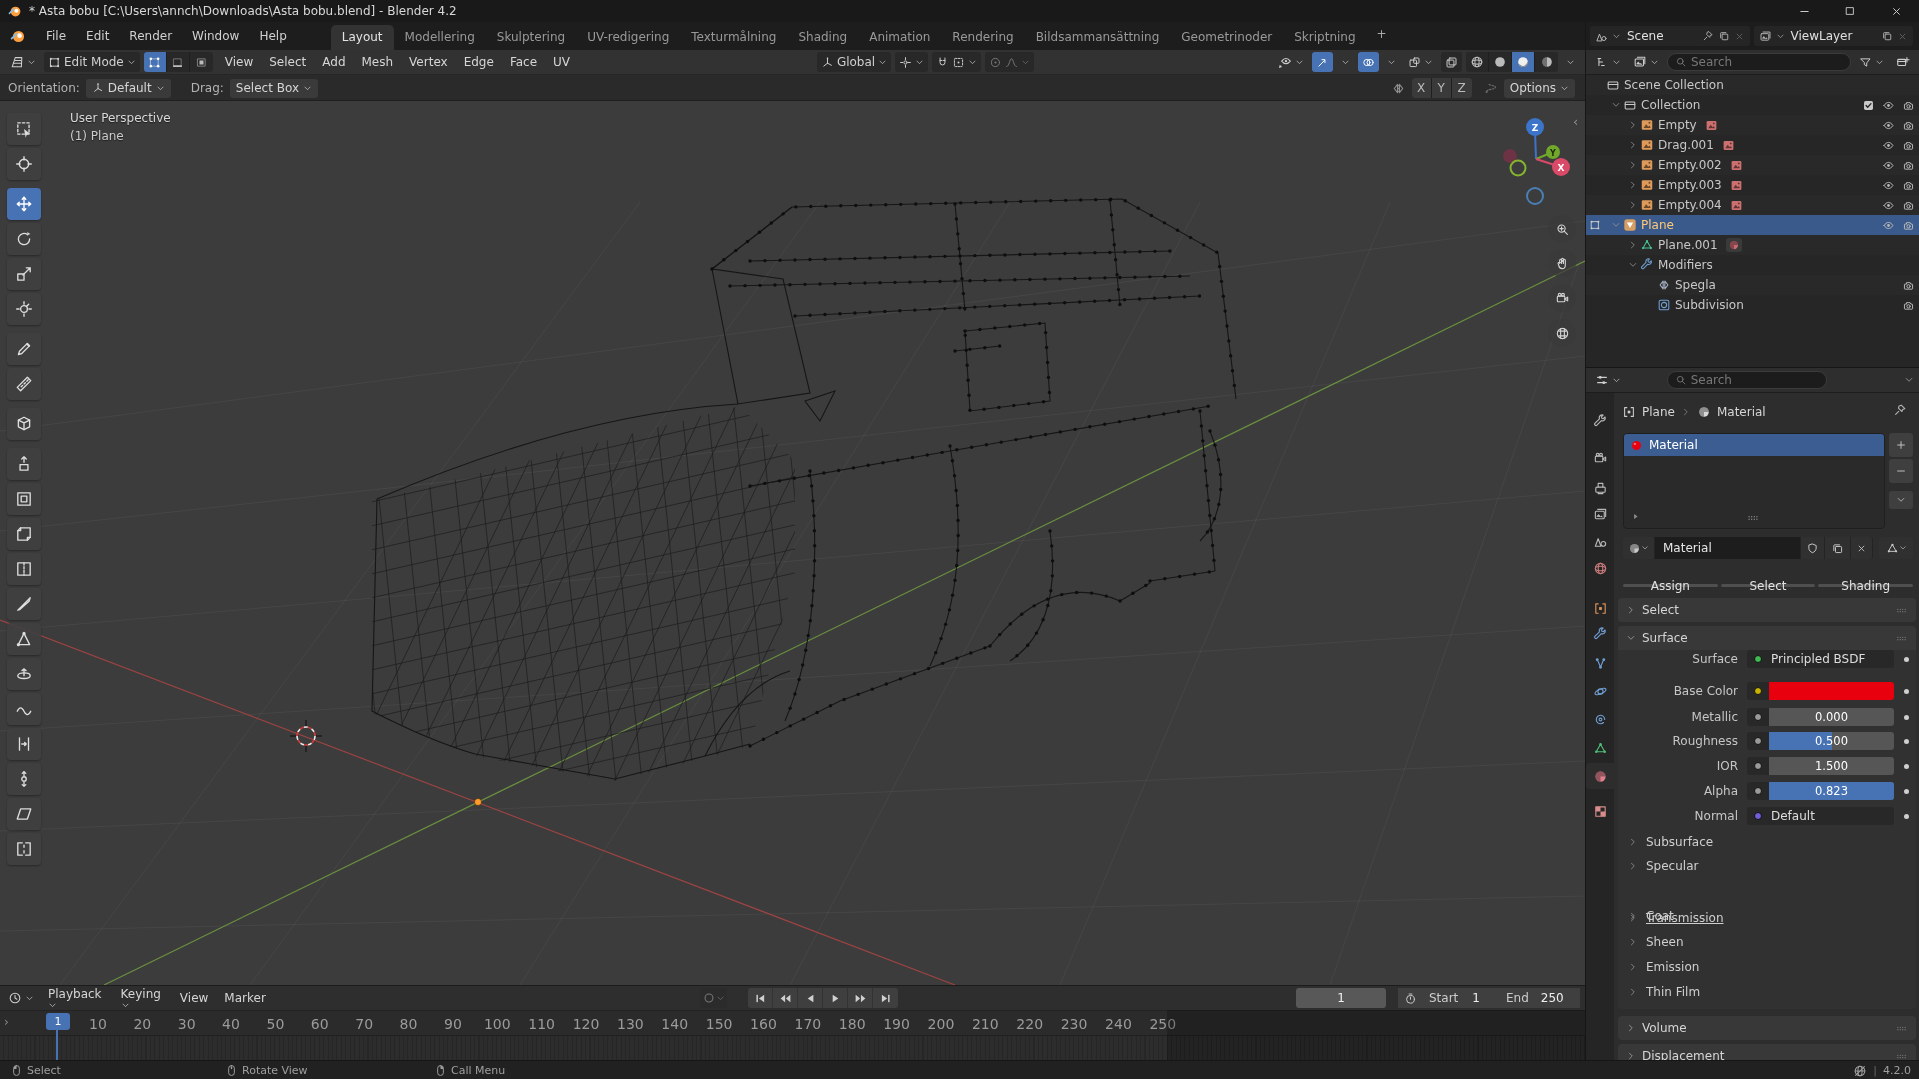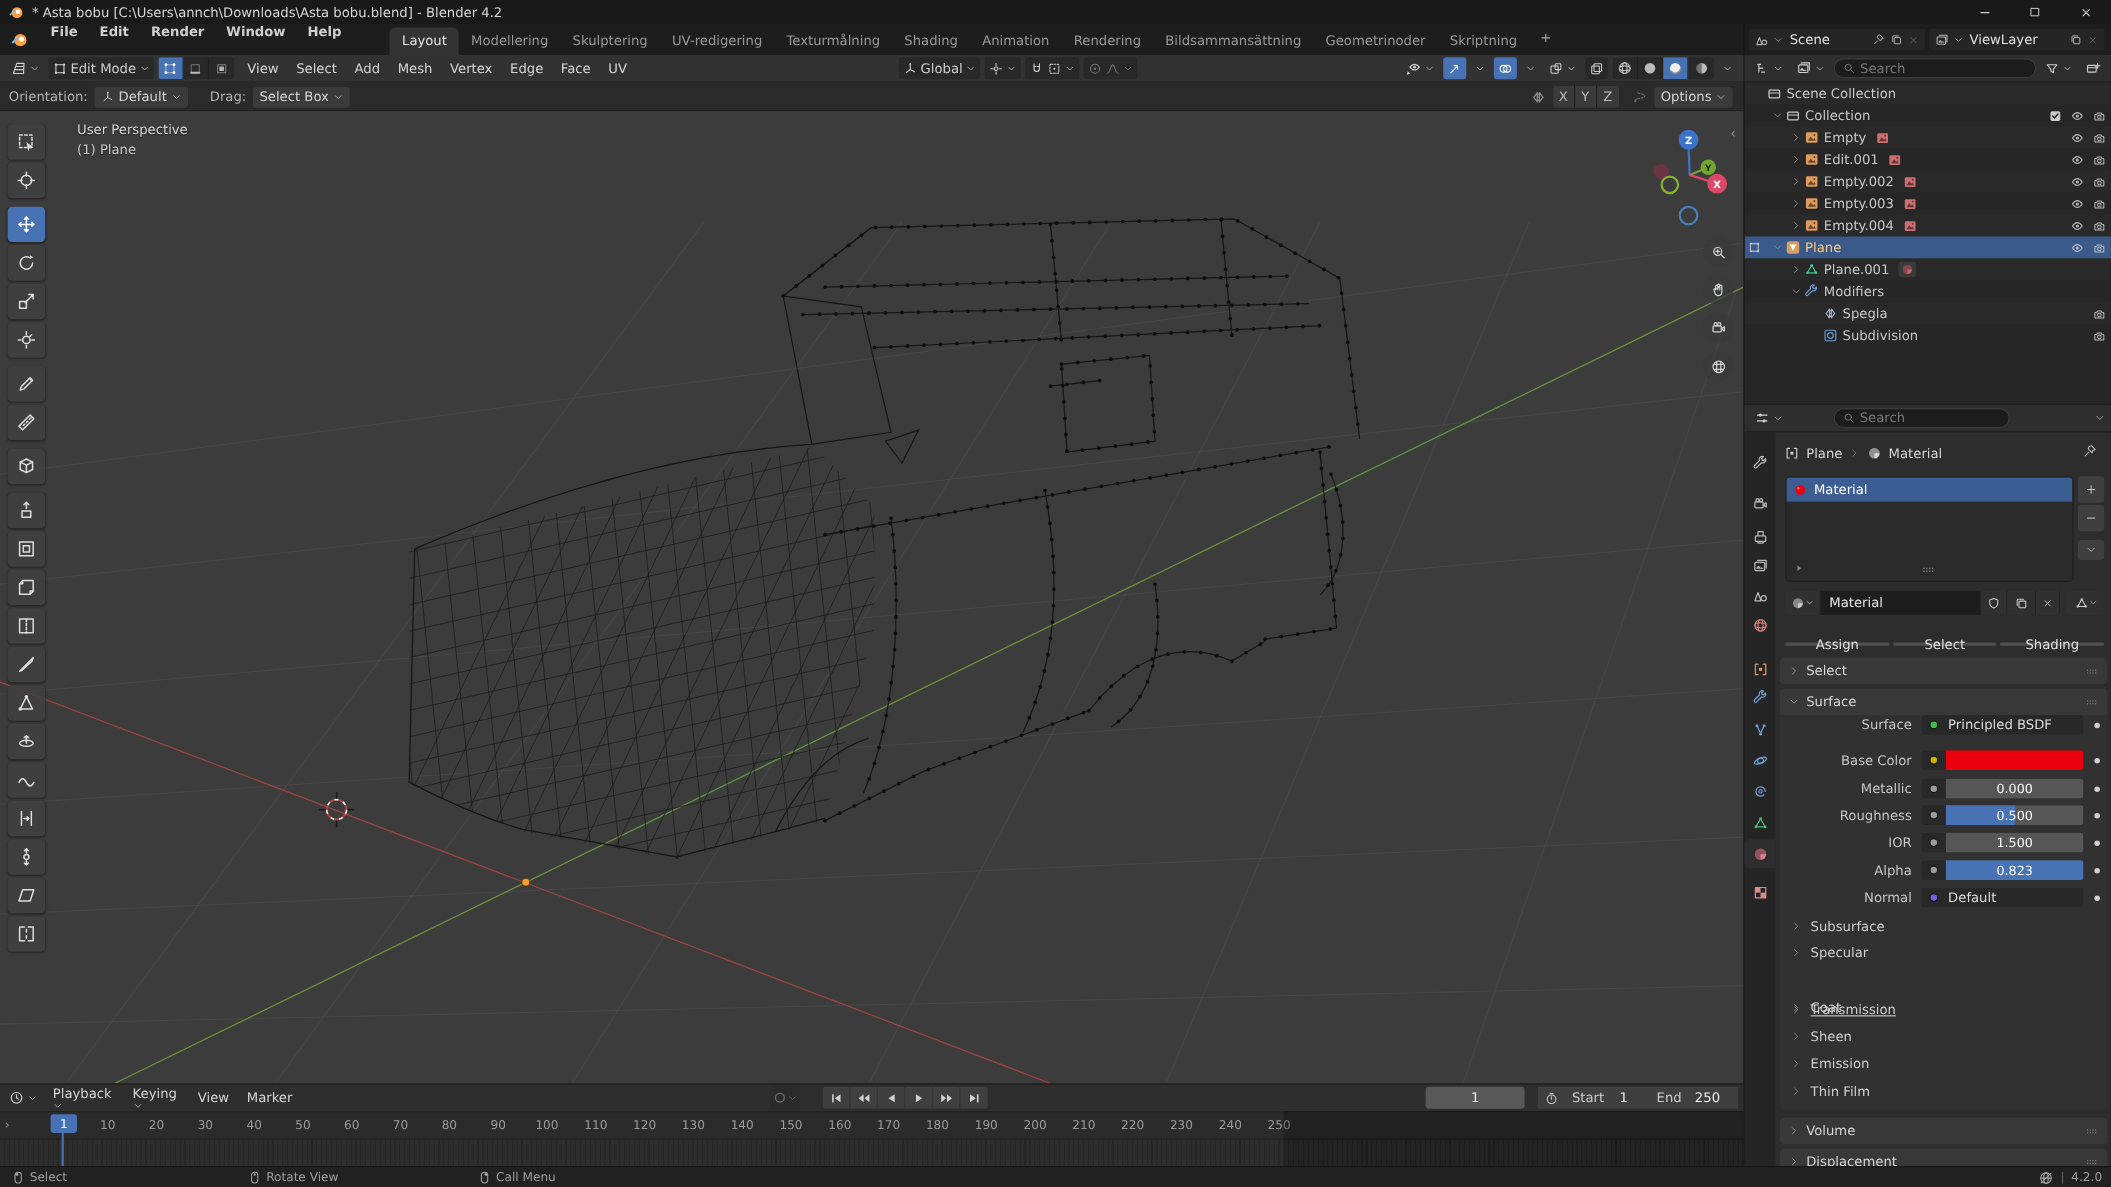--- a/index.html
+++ b/index.html
@@ -10,21 +10,21 @@
   svg{display:block;}
   .f{fill:currentColor;stroke:none;}
   
   #titlebar{left:0;top:0;width:1919px;height:22px;background:#191919;display:flex;align-items:center;color:#d8d8d8;}
   #titlebar .logo{margin:0 6px 0 8px;}
   #wincontrols{margin-left:auto;display:flex;height:100%;}
   .winbtn{width:46px;display:flex;align-items:center;justify-content:center;color:#cfcfcf;}
   
   #topbar{left:0;top:22px;width:1919px;height:28px;background:#1d1d1d;display:flex;align-items:stretch;}
   #blenderbtn{width:36px;display:flex;align-items:center;justify-content:center;}
-  #menu-items{display:flex;align-items:flex-start;font-weight:bold;}
+  #menu-items{display:flex;align-items:center;}
   .tmenu{padding:0 10px;color:#d0d0d0;}
   #tabs{display:flex;align-items:flex-end;margin-left:34px;}
   .tab{padding:5px 11px 6px;color:#999;white-space:nowrap;}
   .tab.active{background:#333333;color:#e4e4e4;border-radius:5px 5px 0 0;}
   .tab-add{padding:5px 10px;color:#aaa;}
   #scene-bar{position:absolute;right:0;top:22px;width:334px;height:28px;background:#1d1d1d;display:flex;align-items:center;gap:4px;padding:0 6px 0 4px;border-left:1px solid #161616;}
   .idgroup{display:flex;align-items:center;height:20px;background:#252525;border-radius:3px;flex:1;min-width:0;padding:0 3px;}
   .idgroup .nm{flex:1;padding:0 4px;color:#e0e0e0;overflow:hidden;white-space:nowrap;}
   .idgroup .mini{display:flex;align-items:center;color:#b5b5b5;padding:0 2px;}
   
@@ -49,21 +49,21 @@
   #vp-overlay-text .sub{color:#cccccc;}
   #toolbar{position:absolute;left:7px;top:0;width:36px;height:100%;}
   .tool{position:absolute;left:0;width:34px;height:32px;background:#3f3f3fdd;border-radius:4px;display:flex;align-items:center;justify-content:center;color:#dddddd;box-shadow:0 1px 2px #00000055;}
   .tool.active{background:#4772b3;color:#fff;}
   #navgizmo text{font-family:"DejaVu Sans",sans-serif;font-weight:bold;}
   .navbtn{position:absolute;left:1548px;width:28px;height:28px;border-radius:50%;background:#3a3a3ab8;display:flex;align-items:center;justify-content:center;color:#d2d2d2;}
   #region-chev-right{position:absolute;left:1573px;top:114px;color:#8f8f8f;font-size:13px;}
   
   #tl-header{left:0;top:985px;width:1585px;height:25px;background:#2e2e2e;border-top:1px solid #1c1c1c;display:flex;align-items:center;gap:2px;padding:0 4px;}
   #tl-ruler{left:0;top:1010px;width:1585px;height:25px;background:#2b2b2b;border-top:1px solid #222;}
-  .ruler-num{position:absolute;width:40px;text-align:center;top:5px;font-size:11px;color:#9b9b9b;}
+  .ruler-num{position:absolute;width:40px;text-align:center;top:5px;font-size:14px;color:#9b9b9b;}
   #tl-track{left:0;top:1035px;width:1585px;height:25px;background:repeating-linear-gradient(90deg,#2d2d2d 0px,#2d2d2d 3.4px,#262626 3.4px,#262626 4.44px);border-top:1px solid #202020;}
   #frame-badge{position:absolute;left:46px;top:1013px;width:24px;height:17px;background:#4772b3;border-radius:3px;color:#fff;font-size:11px;display:flex;align-items:center;justify-content:center;}
   #playhead{position:absolute;left:56px;top:1030px;width:2px;height:30px;background:#4772b3;}
   .tl-endshade{position:absolute;left:1167px;top:1010px;width:418px;height:50px;background:#00000038;}
   #ruler-chev{position:absolute;left:4px;top:1015px;color:#888;font-size:12px;}
   #tl-menus{display:flex;align-items:center;}
   #playback-cluster{position:absolute;left:748px;top:988px;display:flex;height:20px;background:#3f3f3f;border-radius:3px;}
   .pbtn{width:25px;display:flex;align-items:center;justify-content:center;color:#d0d0d0;border-right:1px solid #333;}
   .pbtn:last-child{border-right:none;}
   #autokey{position:absolute;left:700px;top:988px;display:flex;height:20px;align-items:center;background:#2b2b2b;border-radius:3px;color:#777;padding:0 2px;}
@@ -1393,21 +1393,21 @@
               <path d="M5.5 3.5L10 8l-4.5 4.5"></path>
             </svg>
           </span>
           <span class="oicon" style="color: rgb(222, 154, 90);">
             <svg width="14" height="14" viewBox="0 0 16 16" fill="none" stroke="currentColor" stroke-width="1.2" stroke-linecap="round" stroke-linejoin="round">
               <rect x="2" y="2.5" width="12" height="11" rx="1.5" class="f"></rect>
               <path d="M4 11.5l3-4.5 2.5 3 1.5-1.5 1.2 3z" fill="#00000088" stroke="none"></path>
               <circle cx="10.8" cy="5.5" r="1.1" fill="#00000088" stroke="none"></circle>
             </svg>
           </span>
-          <span class="lbl">Edit.001</span>
+          <span class="lbl">Drag.001</span>
           <span class="badge" style="color: rgb(204, 111, 111);">
             <svg width="13" height="13" viewBox="0 0 16 16" fill="none" stroke="currentColor" stroke-width="1.2" stroke-linecap="round" stroke-linejoin="round">
               <rect x="2" y="2.5" width="12" height="11" rx="1.5" class="f"></rect>
               <path d="M4 11.5l3-4.5 2.5 3 1.5-1.5 1.2 3z" fill="#00000088" stroke="none"></path>
               <circle cx="10.8" cy="5.5" r="1.1" fill="#00000088" stroke="none"></circle>
             </svg>
           </span>
           <span class="rico">
             <span>
               <svg width="13" height="13" viewBox="0 0 16 16" fill="none" stroke="currentColor" stroke-width="1.2" stroke-linecap="round" stroke-linejoin="round">

